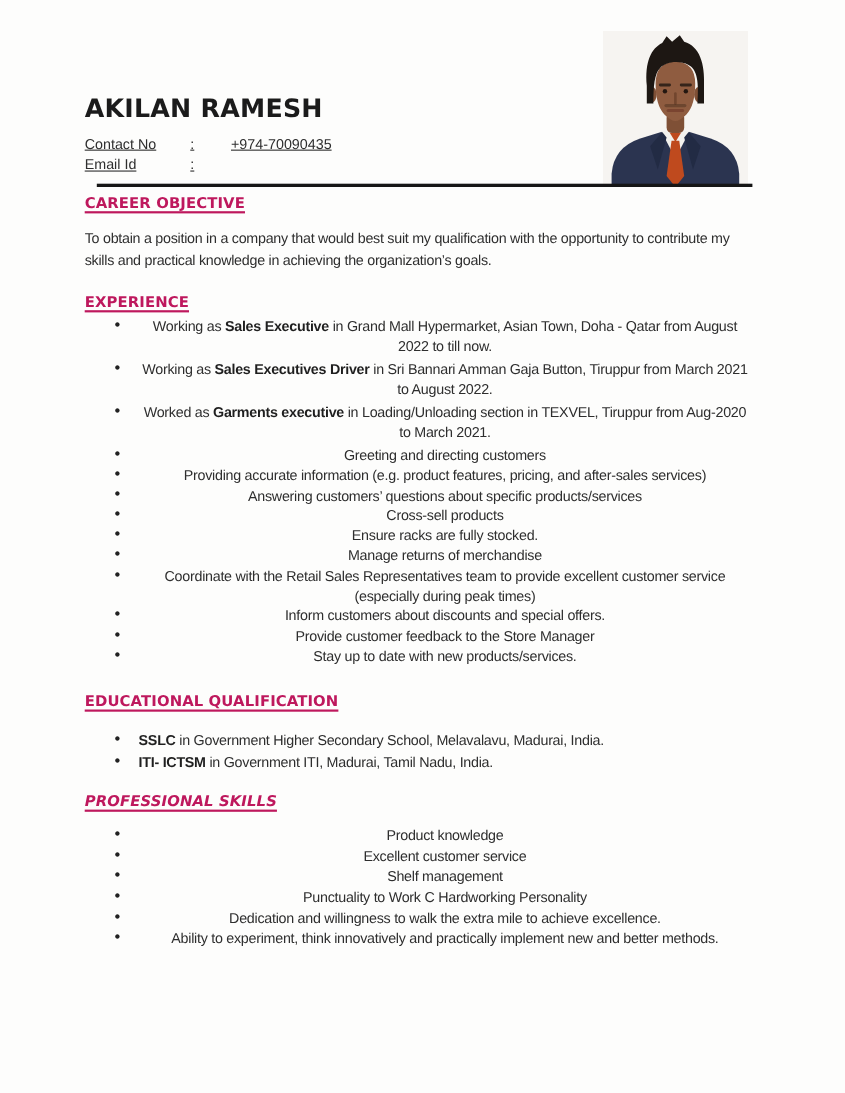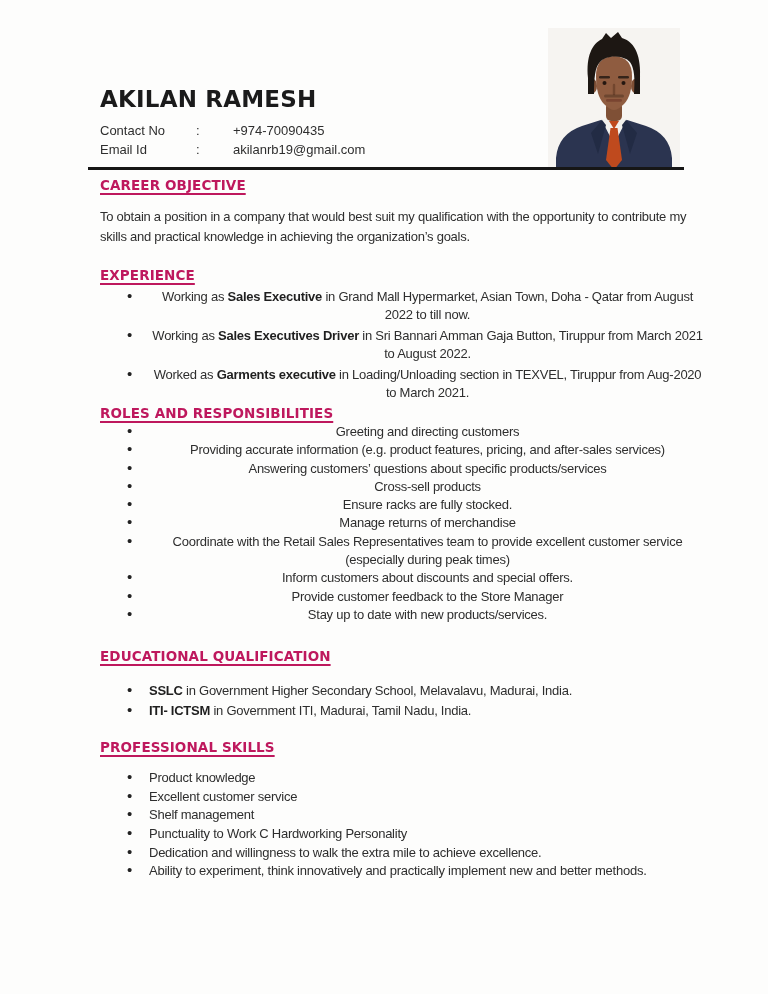--- a/index.html
+++ b/index.html
@@ -2,28 +2,28 @@
 <html><head>
 <meta charset="utf-8">
 <style>
   html,body { margin:0; padding:0; background:#e8e8e8; }
   .page {
     position:relative; width:768px; height:994px; margin:0 auto;
     background:#fdfdfc; overflow:hidden;
     font-family:"Liberation Sans", sans-serif;
     color:#2e2e2e;
   }
-  .content { position:absolute; left:100px; top:0; width:606px; }
+  .content { position:absolute; left:77px; top:0; width:606px; }
 
   .name {
     margin:86px 0 0 0; font-family:"DejaVu Sans", sans-serif;
     font-size:23px; font-weight:700; letter-spacing:0.2px;
     color:#1b1b1b; line-height:26px;
   }
-  .contact { margin-top:10px; font-size:13px; }
+  .contact { margin-top:10px; font-size:13px;text-decoration:underline; }
   .crow { display:flex; line-height:18.5px; }
   .clabel { width:96px; }
   .ccolon { width:37px; }
   .cvalue { flex:1; }
 
   .rule {
     position:absolute; left:88px; top:167px; width:596px; height:3px;
     background:#161616; z-index:3;
   }
 
@@ -55,23 +55,23 @@
   .exp-list li { line-height:18px; margin-bottom:3px; }
 
   .sec-roles h2 { margin-top:1px; }
   .roles-list { margin-top:2px;text-align:center; }
   .roles-list li { line-height:18.3px; }
 
   .sec-education h2 { margin-top:24px; }
   .edu-list { margin-top:17px; }
   .edu-list li { line-height:19.5px; }
 
-  .sec-skills h2 { margin-top:19px; }
+  .sec-skills h2 { margin-top:19px;font-style:italic; }
   .skills-list { margin-top:14px; }
-  .skills-list li { line-height:18.6px; }
+  .skills-list li { line-height:18.6px;text-align:center; }
 </style>
 </head>
 <body>
 
 <div class="page">
 
   <div class="photo">
     <svg width="132" height="142" viewBox="0 0 132 142" xmlns="http://www.w3.org/2000/svg">
       <rect width="132" height="142" fill="#f6f4f1"></rect>
 
@@ -115,40 +115,38 @@
 
     <div class="contact">
       <div class="crow">
         <span class="clabel">Contact No</span>
         <span class="ccolon">:</span>
         <span class="cvalue">+974-70090435</span>
       </div>
       <div class="crow">
         <span class="clabel">Email Id</span>
         <span class="ccolon">:</span>
-        <span class="cvalue">akilanrb19@gmail.com</span>
       </div>
     </div>
 
     <section class="sec-objective">
       <h2>CAREER OBJECTIVE</h2>
       <p class="objective-text">To obtain a position in a company that would best suit my qualification with the opportunity to contribute my skills and practical knowledge in achieving the organization’s goals.</p>
     </section>
 
     <section class="sec-experience">
       <h2>EXPERIENCE</h2>
       <ul class="exp-list">
         <li><span>Working as </span><strong>Sales Executive</strong><span> in Grand Mall Hypermarket, Asian Town, Doha - Qatar from August 2022 to till now.</span></li>
         <li><span>Working as </span><strong>Sales Executives Driver</strong><span> in Sri Bannari Amman Gaja Button, Tiruppur from March 2021 to August 2022.</span></li>
         <li><span>Worked as </span><strong>Garments executive</strong><span> in Loading/Unloading section in TEXVEL, Tiruppur from Aug-2020 to March 2021.</span></li>
       </ul>
     </section>
 
     <section class="sec-roles">
-      <h2>ROLES AND RESPONSIBILITIES</h2>
       <ul class="roles-list">
         <li>Greeting and directing customers</li>
         <li>Providing accurate information (e.g. product features, pricing, and after-sales services)</li>
         <li>Answering customers’ questions about specific products/services</li>
         <li>Cross-sell products</li>
         <li>Ensure racks are fully stocked.</li>
         <li>Manage returns of merchandise</li>
         <li>Coordinate with the Retail Sales Representatives team to provide excellent customer service (especially during peak times)</li>
         <li>Inform customers about discounts and special offers.</li>
         <li>Provide customer feedback to the Store Manager</li>

